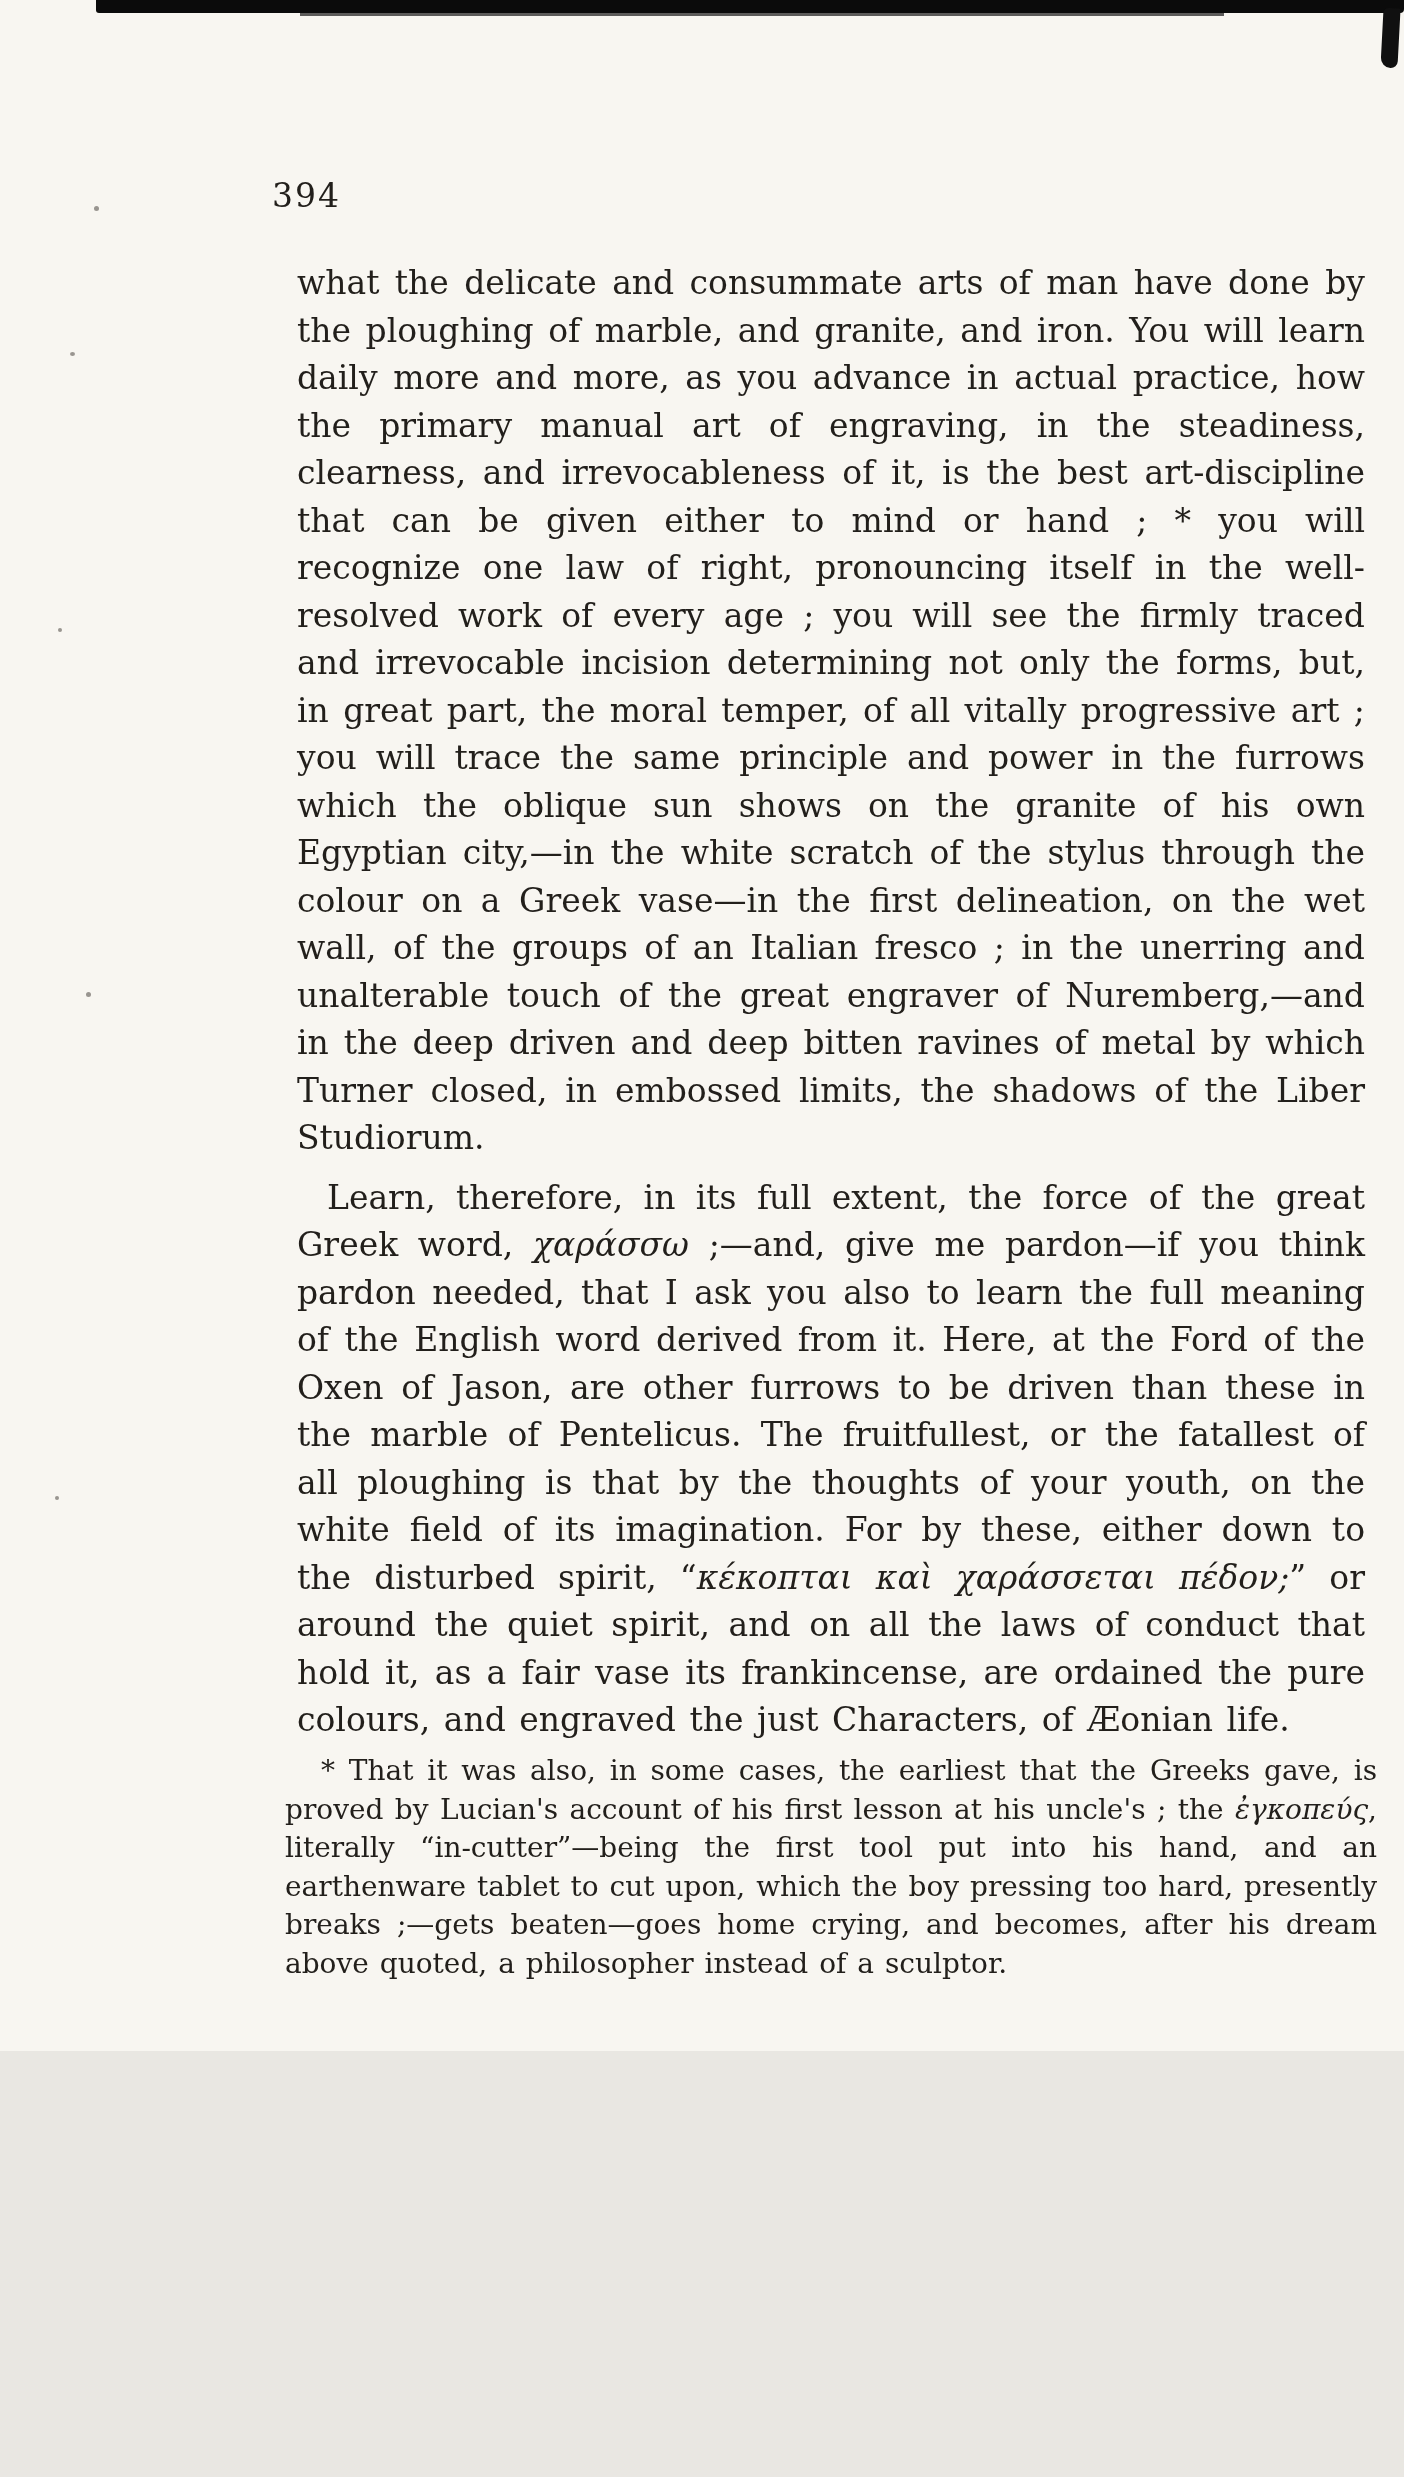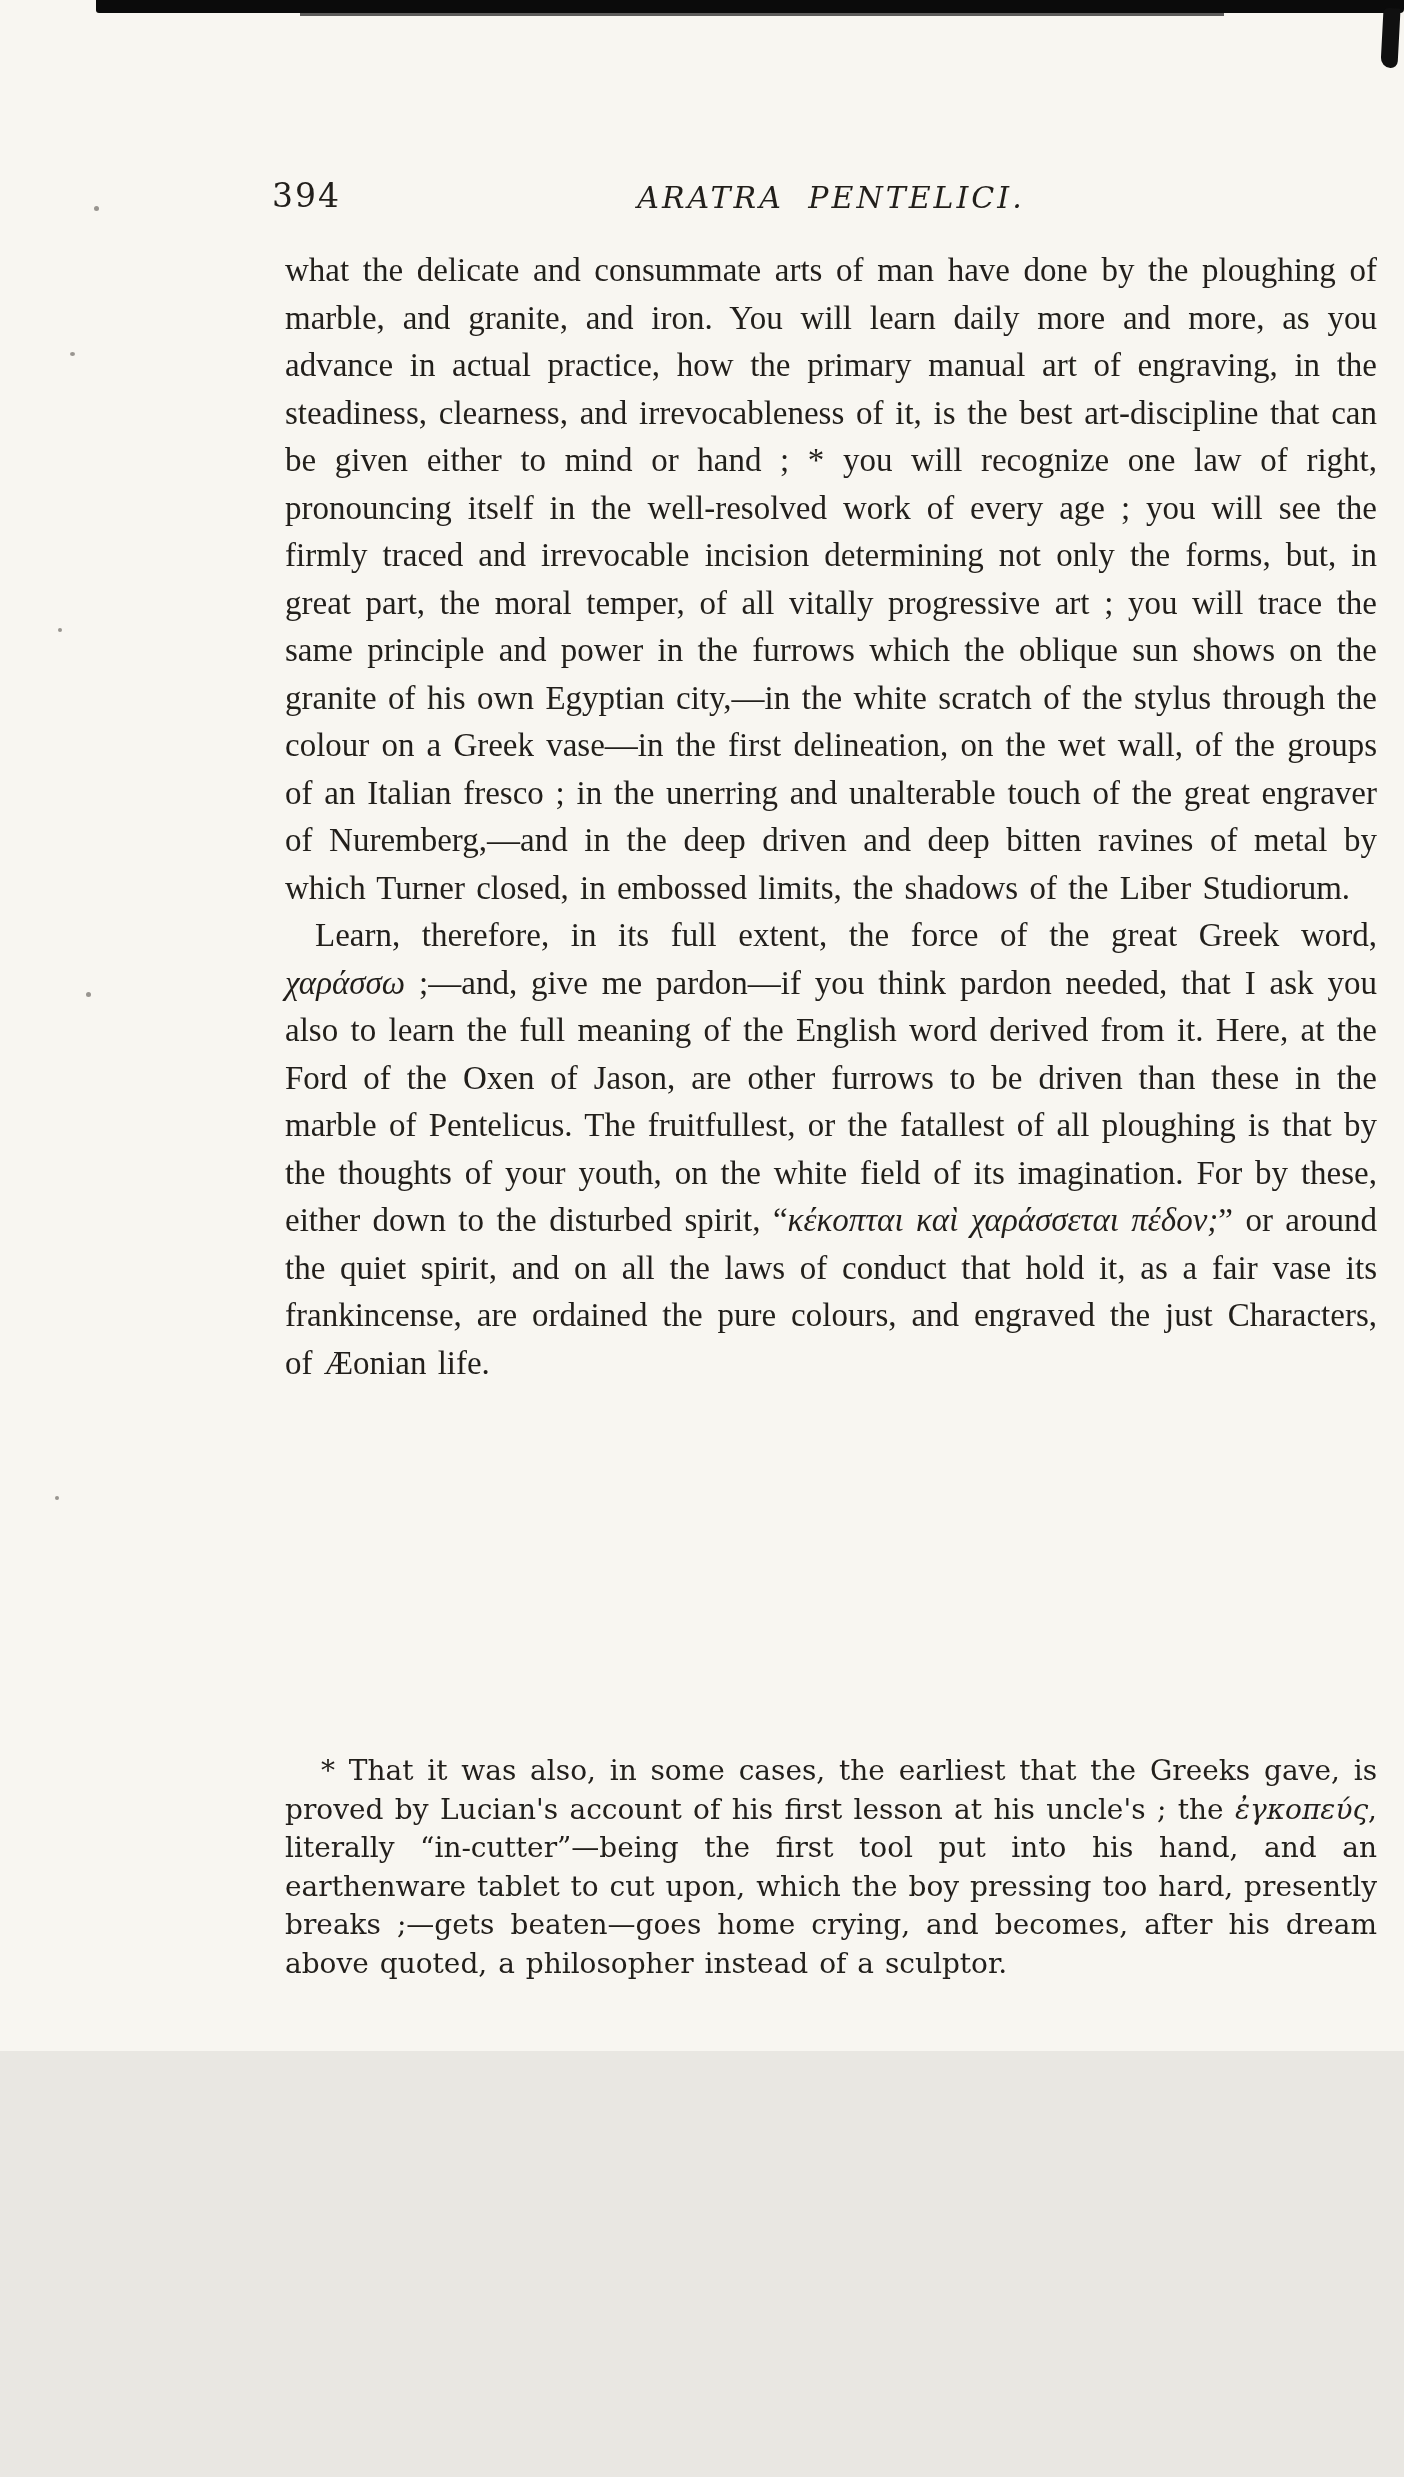--- a/index.html
+++ b/index.html
@@ -49,21 +49,21 @@
     text-align: center; font-style: italic;
     font-size: 30px; letter-spacing: 3px; word-spacing: 12px;
   }
 
   
   .body-text {
     position: absolute; top: 247px; left: 285px; width: 1092px;
     font-size: 33px; line-height: 47.5px;
     text-align: justify; word-spacing: 3px;
   }
-  .body-text p { margin: 0; font-family: Liberation Serif, serif; }
+  .body-text p { margin: 12px; }
   .body-text p.indent { text-indent: 30px; }
   .greek { font-style: italic; }
 
   
   .footnote {
     position: absolute; top: 1752px; left: 285px; width: 1092px;
     font-size: 28px; line-height: 38.5px;
     text-align: justify; word-spacing: 2px;
   }
   .footnote p { text-indent: 36px; margin: 0; }
@@ -78,21 +78,20 @@
   <div class="scan-corner"></div>
   <div class="scan-bottom"></div>
   <div class="speck s1"></div>
   <div class="speck s2"></div>
   <div class="speck s3"></div>
   <div class="speck s4"></div>
   <div class="speck s5"></div>
   <div class="speck s6"></div>
 
   <div class="page-number">394</div>
-  <div class="running-header">ARATRA PENTELICI.</div>
 
   <div class="body-text">
     <p>what the delicate and consummate arts of man have done by the ploughing of marble, and granite, and iron.  You will learn daily more and more, as you advance in actual practice, how the primary manual art of engraving, in the steadiness, clearness, and irrevocableness of it, is the best art-discipline that can be given either to mind or hand ; * you will recognize one law of right, pronouncing itself in the well-resolved work of every age ; you will see the firmly traced and irrevocable incision determining not only the forms, but, in great part, the moral temper, of all vitally progressive art ; you will trace the same principle and power in the furrows which the oblique sun shows on the granite of his own Egyptian city,—in the white scratch of the stylus through the colour on a Greek vase—in the first delineation, on the wet wall, of the groups of an Italian fresco ; in the unerring and unalterable touch of the great engraver of Nuremberg,—and in the deep driven and deep bitten ravines of metal by which Turner closed, in embossed limits, the shadows of the Liber Studiorum.</p>
     <p class="indent"><span>Learn, therefore, in its full extent, the force of the great Greek word, </span><span class="greek">χαράσσω</span><span> ;—and, give me pardon—if you think pardon needed, that I ask you also to learn the full meaning of the English word derived from it.  Here, at the Ford of the Oxen of Jason, are other furrows to be driven than these in the marble of Pentelicus.  The fruitfullest, or the fatallest of all ploughing is that by the thoughts of your youth, on the white field of its imagination.  For by these, either down to the disturbed spirit, “</span><span class="greek">κέκοπται καὶ χαράσσεται πέδον;</span><span>” or around the quiet spirit, and on all the laws of conduct that hold it, as a fair vase its frankincense, are ordained the pure colours, and engraved the just Characters, of Æonian life.</span></p>
   </div>
 
   <div class="footnote">
     <p><span>* That it was also, in some cases, the earliest that the Greeks gave, is proved by Lucian's account of his first lesson at his uncle's ; the </span><span class="greek">ἐγκοπεύς</span><span>, literally “in-cutter”—being the first tool put into his hand, and an earthenware tablet to cut upon, which the boy pressing too hard, presently breaks ;—gets beaten—goes home crying, and becomes, after his dream above quoted, a philosopher instead of a sculptor.</span></p>
   </div>
 

